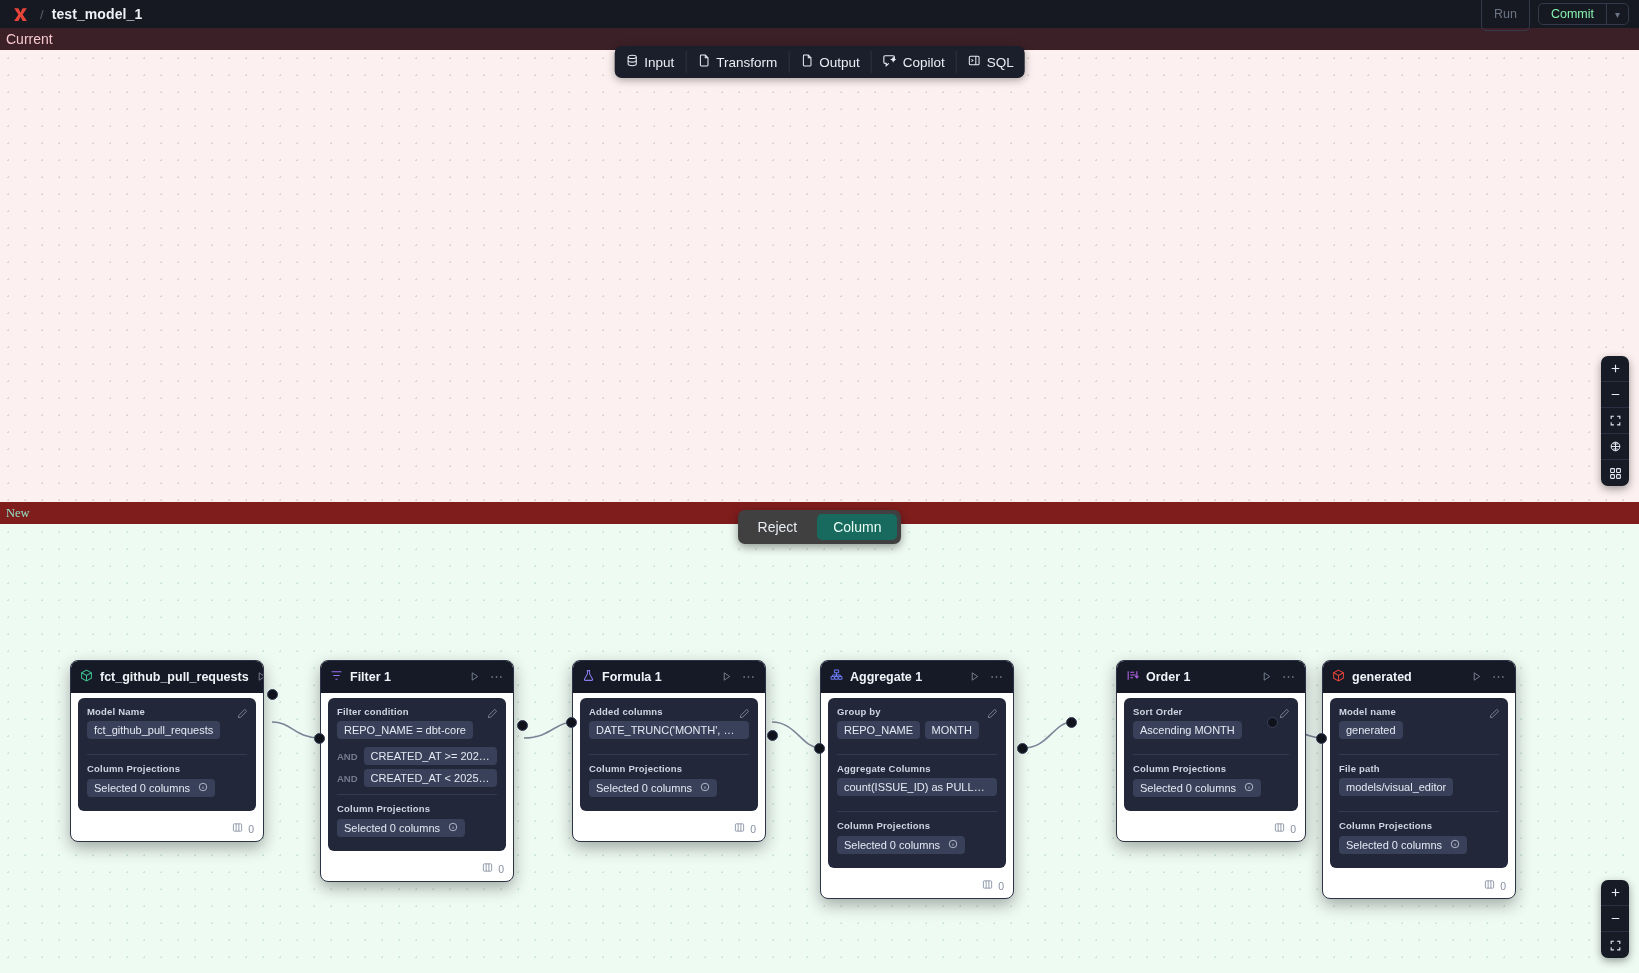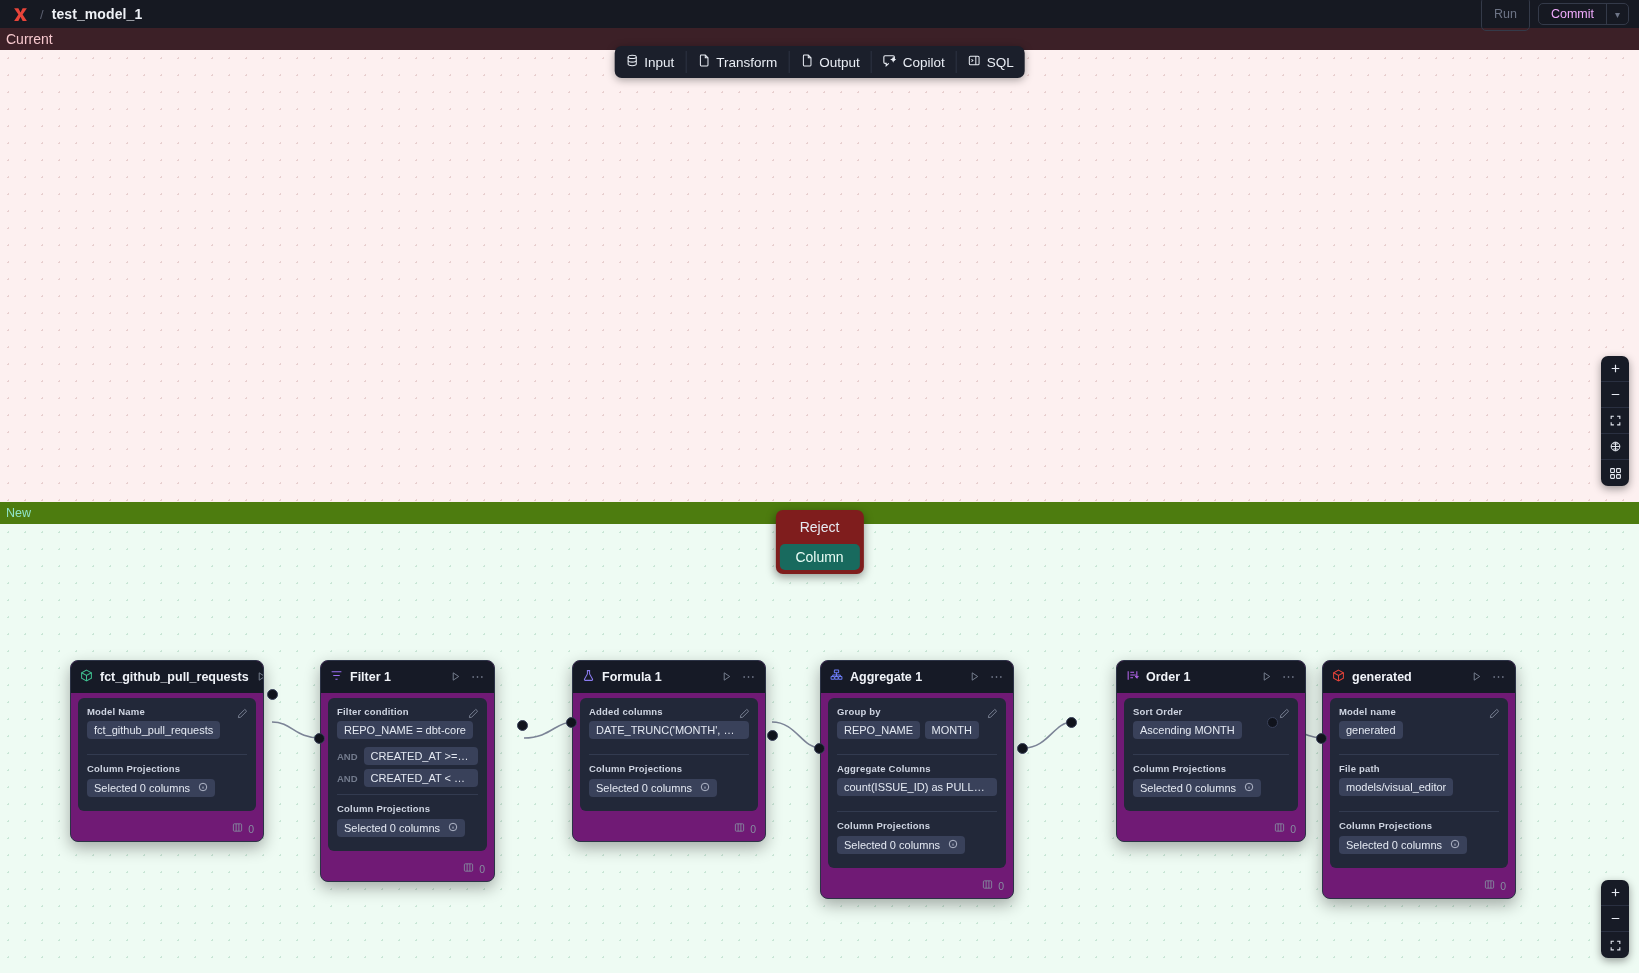--- a/index.html
+++ b/index.html
@@ -20,40 +20,40 @@
   .logo-mark { width: 20px; height: 20px; display: flex; align-items: center; justify-content: center; margin-right: 8px; }
   .crumb-sep { color: #5b6070; font-size: 13px; margin: 0 8px 0 2px; }
   .crumb-title { color: #eef1f6; font-size: 14px; font-weight: bold; letter-spacing: .1px; }
   .topbar-right { margin-left: auto; display: flex; align-items: center; gap: 8px; }
   .tb-btn {
     border: 1px solid #343a49; border-radius: 5px; color: #6c7park; color: #6d7486;
     background: transparent; font-size: 12.5px; padding: 4px 12px; height: 34px;
     display: flex; align-items: center; font-family: "Liberation Sans", sans-serif;
   }
   .commit-group { display: flex; align-items: stretch; border: 1px solid #343a49; border-radius: 5px; height: 22px; }
-  .commit-group .cg-main { color: #f0abfc; font-size: 12.5px; padding: 0 12px; display: flex; align-items: center; }
+  .commit-group .cg-main { color: #86efac; font-size: 12.5px; padding: 0 12px; display: flex; align-items: center; }
   .commit-group .cg-div { width: 1px; background: #343a49; }
   .commit-group .cg-caret { padding: 0 8px; display: flex; align-items: center; color: #6d7486; font-size: 10px; }
 
   
   .band-current-label {
     position: absolute; top: 28px; left: 0; width: 1639px; height: 22px;
     background: #3c2027; color: #f6c7cd; font-size: 14px;
     display: flex; align-items: center; padding-left: 6px; z-index: 30;
   }
   .canvas-current {
     position: absolute; top: 50px; left: 0; width: 1639px; height: 452px;
     background-color: #fdf0f0;
     background-image: radial-gradient(circle, #e8cfcf 1px, transparent 1px);
     background-size: 17px 17px;
   }
   .band-new-label {
     position: absolute; top: 502px; left: 0; width: 1639px; height: 22px;
-    background: #4d7c0f; color: #8fe3c6; font-size: 12.5px;
-    display: flex; align-items: center; padding-left: 6px; z-index: 30;
+    background: #7f1d1d; color: #8fe3c6; font-size: 12.5px;
+    display: flex; align-items: center; padding-left: 6px; z-index: 30; font-family: Liberation Serif, serif;
   }
   .canvas-new {
     position: absolute; top: 524px; left: 0; width: 1639px; height: 449px;
     background-color: #eefbf3;
     background-image: radial-gradient(circle, #c9e6d6 1px, transparent 1px);
     background-size: 17px 17px;
   }
 
   
   .center-toolbar {
@@ -64,31 +64,30 @@
   }
   .ct-item {
     display: flex; align-items: center; gap: 6px; padding: 0 11px;
     color: #e9edf4; font-size: 13.5px; white-space: nowrap;
   }
   .ct-div { width: 1px; background: #2e3443; margin: 5px 0; }
 
   
   .decision-bar {
     position: absolute; top: 510px; left: 50%; transform: translateX(-50%);
-    background: #7f1d1d; border-radius: 7px; padding: 4px;
+    background: #404040; border-radius: 7px; padding: 4px;
     display: flex; align-items: center; gap: 4px; z-index: 58;
     box-shadow: 0 3px 10px rgba(0,0,0,.4);
-    flex-direction: column;
   }
   .btn-reject { color: #e7ebf2; font-size: 14px; padding: 5px 16px; border-radius: 5px; background: transparent; }
   .btn-accept { color: #eafdf6; font-size: 14px; padding: 5px 16px; border-radius: 5px; background: #186a5e; }
 
   
   .node {
-    position: absolute; background: #701a75; border: 1px solid #2c3346;
+    position: absolute; background: #ffffff; border: 1px solid #2c3346;
     border-radius: 8px; box-shadow: 0 6px 16px rgba(0,0,0,.32);
     display: flex; flex-direction: column; overflow: hidden; z-index: 20;
   }
   .node-head {
     display: flex; align-items: center; gap: 7px; padding: 7px 9px 7px 9px;
     background: #161a26;
   }
   .node-title { color: #f0f3f8; font-size: 12.5px; font-weight: bold; flex: 1; white-space: nowrap; }
   .node-run { color: #7d8596; font-size: 11px; margin-right: 3px; }
   .node-menu { color: #7d8596; font-size: 13px; letter-spacing: 1px; line-height: 8px; }
@@ -261,21 +260,21 @@
         <svg width="11" height="11" viewBox="0 0 24 24" fill="none" stroke="#868ea0" stroke-width="1.9">
             <rect x="3" y="4" width="18" height="16" rx="2"></rect>
             <path d="M9 4v16M15 4v16"></path>
           </svg>
       </span>
       <span>0</span>
     </div>
   </div>
   <div class="port" style="left:267px; top:689px;"></div>
 
-  <div class="node" id="node-filter" style="left:320px; top:660px; width:175px;">
+  <div class="node" id="node-filter" style="left:320px; top:660px; width:194px;">
     <div class="node-head">
       <span>
         <svg width="13" height="13" viewBox="0 0 24 24" fill="none" stroke="#9b6ef3" stroke-width="2">
             <path d="M3 5h18M6 12h12M10 19h4"></path>
           </svg>
       </span>
       <span class="node-title">Filter 1</span>
       <span class="node-run">
         <svg width="11" height="11" viewBox="0 0 24 24" fill="none" stroke="#7d8596" stroke-width="2">
             <path d="M7 4l12 8-12 8z"></path>

